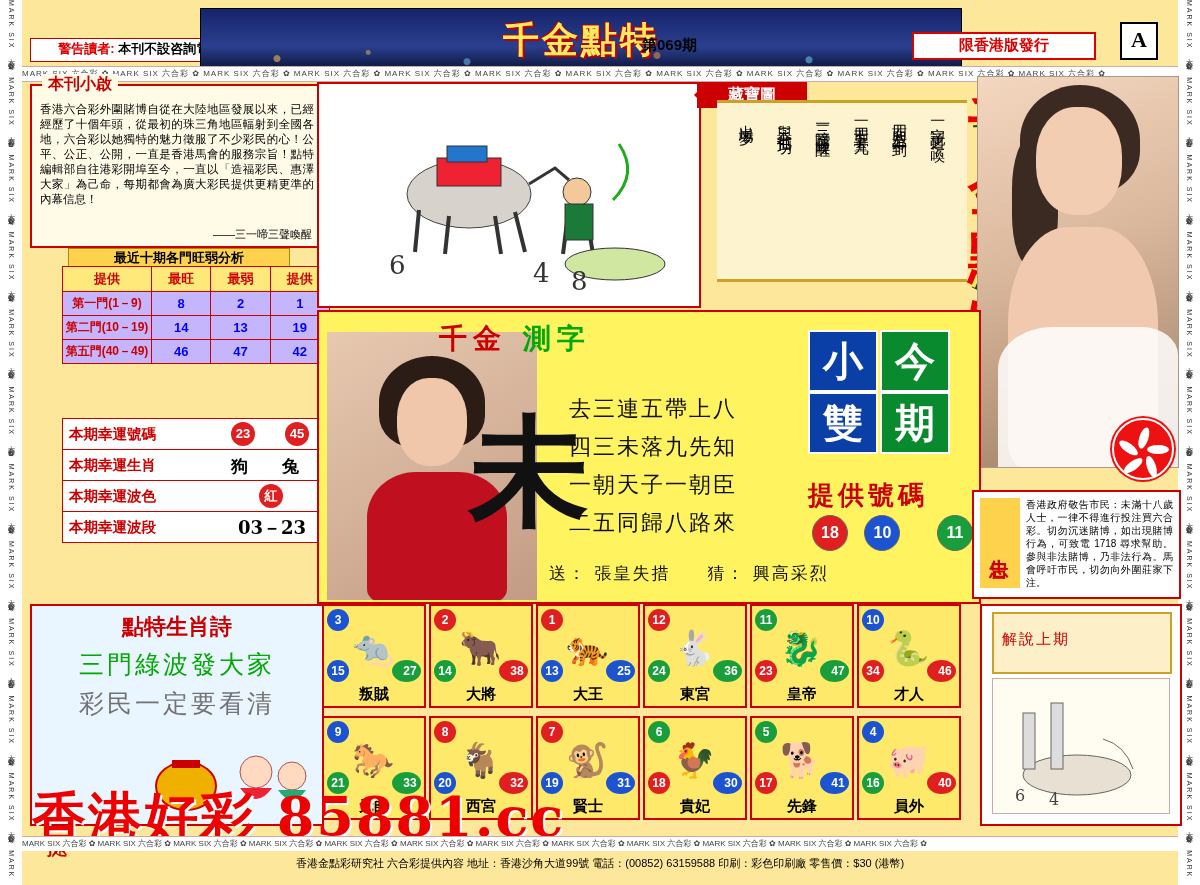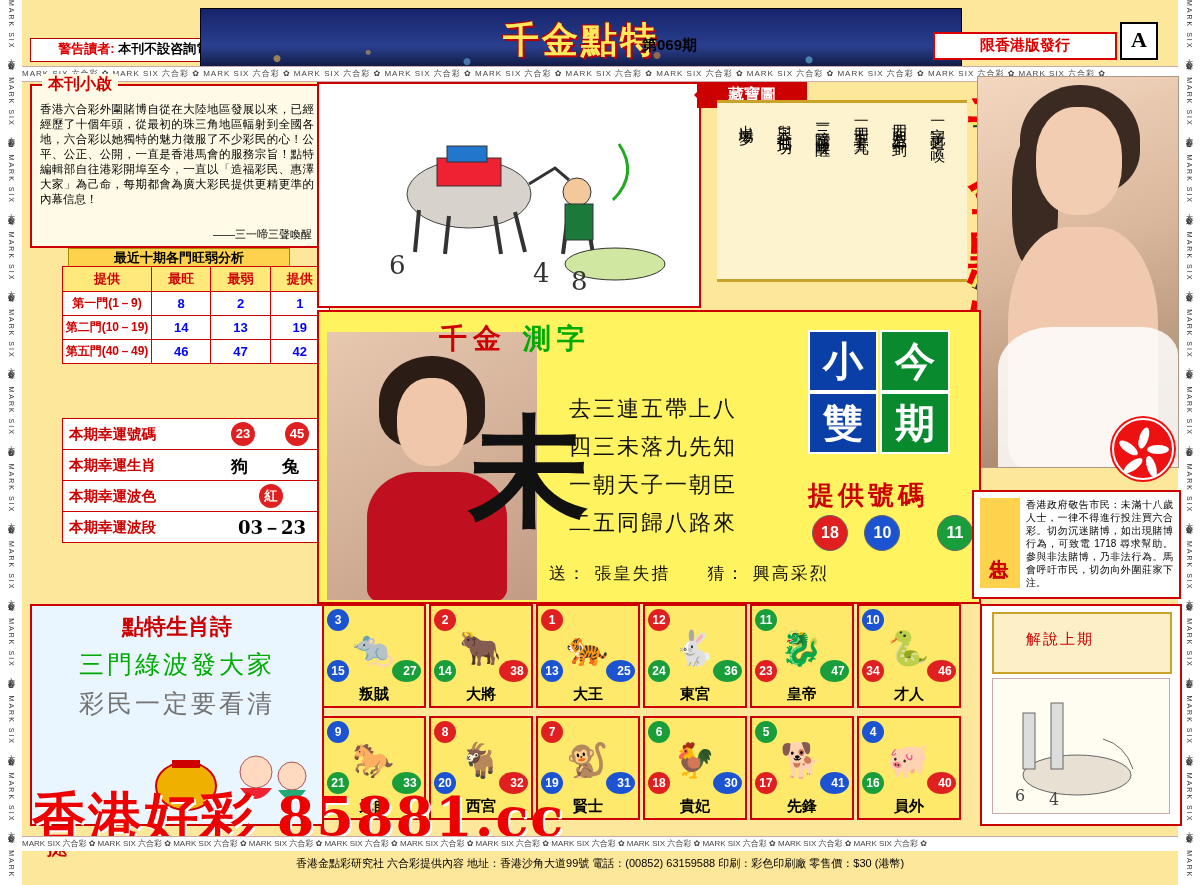--- a/index.html
+++ b/index.html
@@ -17,37 +17,37 @@
   .banner{position:absolute;left:178px;top:8px;width:760px;height:62px;background:linear-gradient(#1b2a6b,#101a44);border:1px solid #000;overflow:hidden;}
   .banner .city{position:absolute;inset:0;background:
      radial-gradient(circle at 10% 80%, rgba(255,200,80,.55) 0 3px, transparent 4px),
      radial-gradient(circle at 22% 70%, rgba(255,200,80,.45) 0 2px, transparent 3px),
      radial-gradient(circle at 35% 85%, rgba(120,200,255,.5) 0 3px, transparent 4px),
      radial-gradient(circle at 60% 75%, rgba(255,160,60,.5) 0 3px, transparent 4px),
      radial-gradient(circle at 80% 82%, rgba(120,220,255,.5) 0 3px, transparent 4px),
      linear-gradient(#16246a,#2a3f8f 60%,#0c1336);}
   .banner .title{position:absolute;left:50%;top:50%;transform:translate(-50%,-50%);font-size:36px;font-weight:bold;color:#ffe95c;text-shadow:2px 2px 0 #b00,-1px -1px 0 #b00;font-family:"DejaVu Serif",serif;letter-spacing:3px;white-space:nowrap;text-align:right;}
   .issue{position:absolute;left:620px;top:36px;font-size:15px;color:#000;font-weight:bold;}
-  .hkbadge{position:absolute;left:890px;top:32px;width:180px;height:24px;border:2px solid #d00;background:#fff;color:#d00;font-size:15px;font-weight:bold;text-align:center;line-height:22px;margin-left:21px;}
+  .hkbadge{position:absolute;left:890px;top:32px;width:180px;height:24px;border:2px solid #d00;background:#fff;color:#d00;font-size:15px;font-weight:bold;text-align:center;line-height:22px;}
   .letterA{position:absolute;right:20px;top:22px;width:34px;height:34px;border:2px solid #000;background:#fff;color:#000;font-size:22px;font-weight:bold;text-align:center;line-height:32px;font-family:"Liberation Serif",serif;}
 
   .warnbar{position:absolute;left:8px;top:38px;width:222px;height:22px;background:#fff;border:1px solid #b00;font-size:13px;font-weight:bold;line-height:20px;color:#d00;text-align:center;white-space:nowrap;overflow:hidden;}
   .warnbar em{font-style:normal;color:#000;}
 
   .markrow{position:absolute;left:0;top:66px;width:1156px;height:14px;background:#fff;font-size:8px;color:#444;letter-spacing:1px;overflow:hidden;white-space:nowrap;line-height:14px;border-top:1px solid #caa;border-bottom:1px solid #caa;}
 
   
   .edit{position:absolute;left:8px;top:84px;width:290px;height:160px;background:#fffbe6;border:2px solid #c00;}
   .edit h3{position:absolute;left:10px;top:-12px;margin:0;background:#fffbe6;padding:0 6px;color:#c00;font-size:16px;font-family:"DejaVu Serif",serif;}
   .edit p{margin:16px 8px 0;font-size:11.5px;line-height:15px;color:#000;text-align:justify;font-family:"DejaVu Serif",serif;}
   .edit .sig{position:absolute;right:10px;bottom:4px;font-size:11px;color:#000;}
 
   
   .tbl-title{position:absolute;left:46px;top:248px;width:220px;height:18px;background:#ffd24d;border:1px solid #a80;font-size:13px;font-weight:bold;text-align:center;line-height:17px;}
-  table.stats{position:absolute;left:40px;top:266px;width:268px;border-collapse:collapse;font-size:13px;background:#ffffff;}
+  table.stats{position:absolute;left:40px;top:266px;width:268px;border-collapse:collapse;font-size:13px;background:#c4b5fd;}
   table.stats th{background:#ffe97a;border:1px solid #c00;color:#c00;font-size:13px;height:22px;font-weight:bold;}
   table.stats td{border:1px solid #c00;height:21px;text-align:center;color:#00f;font-weight:bold;}
   table.stats td.first{color:#c00;font-size:12px;width:86px;}
 
   .luckyrow{position:absolute;left:40px;width:268px;height:30px;background:#fff;border:1px solid #c00;}
   .luckyrow .lbl{position:absolute;left:6px;top:6px;font-size:14.5px;font-weight:bold;color:#c00;font-family:"DejaVu Serif",serif;}
   .ball{display:inline-block;width:24px;height:24px;border-radius:50%;color:#fff;font-size:13px;font-weight:bold;text-align:center;line-height:24px;}
   .ball.red{background:#e02020;}
   .ball.blue{background:#1b53d0;}
   .ball.green{background:#1a9e3c;}
@@ -124,21 +124,21 @@
   .zcell .num{position:absolute;width:22px;height:22px;border-radius:50%;color:#fff;font-size:12px;font-weight:bold;text-align:center;line-height:22px;}
   .zcell .n1{left:3px;top:3px;}
   .zcell .n2{left:3px;bottom:24px;}
   .zcell .n3{right:3px;bottom:24px;padding-left:7px;}
   .zcell .name{position:absolute;left:0;bottom:2px;width:100%;text-align:center;font-size:15px;font-weight:bold;color:#000;font-family:"DejaVu Serif",serif;}
   .zcell .animal{position:absolute;left:50%;top:42px;transform:translate(-50%,-50%);font-size:34px;}
 
   
   .rb{position:absolute;left:958px;top:604px;width:198px;height:218px;background:#fff;border:2px solid #c00;overflow:hidden;}
   .rb .banner2{position:absolute;left:10px;top:6px;width:176px;height:58px;background:#fdf0c8;border:2px solid #c9a227;}
-  .rb .banner2 span{position:absolute;left:8px;top:16px;font-size:15px;color:#c00;font-family:"DejaVu Serif",serif;letter-spacing:2px;margin-left:24px;}
+  .rb .banner2 span{position:absolute;left:8px;top:16px;font-size:15px;color:#c00;font-family:"DejaVu Serif",serif;letter-spacing:2px;}
   .rb .scene{position:absolute;left:10px;top:72px;width:176px;height:134px;background:#fffdf2;border:1px solid #caa;}
 
   
   .watermark{position:absolute;left:10px;top:782px;width:1180px;font-size:54px;font-weight:bold;color:#e00;font-family:"DejaVu Serif",serif;text-shadow:2px 2px 0 #fff;letter-spacing:2px;white-space:nowrap;}
 
   .footmark{position:absolute;left:0;top:836px;width:1156px;height:14px;background:#fff;font-size:8px;color:#444;overflow:hidden;white-space:nowrap;line-height:14px;border-top:1px solid #caa;}
   .footer{position:absolute;left:0;top:856px;width:1156px;font-size:11px;color:#000;text-align:center;}
 </style>
 </head>
 <body>

